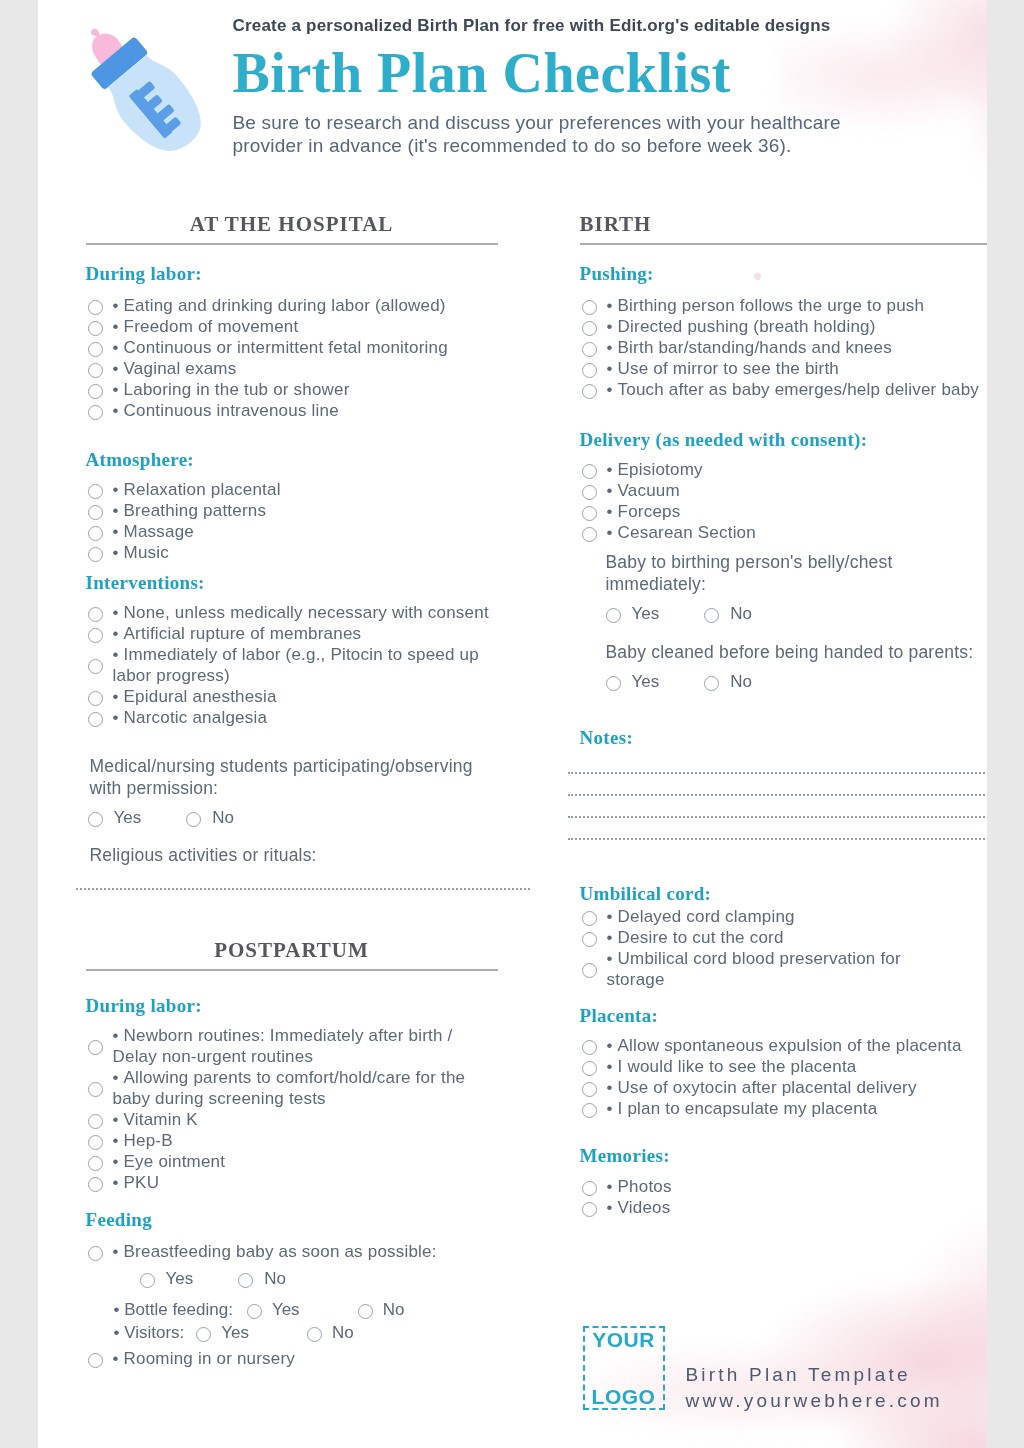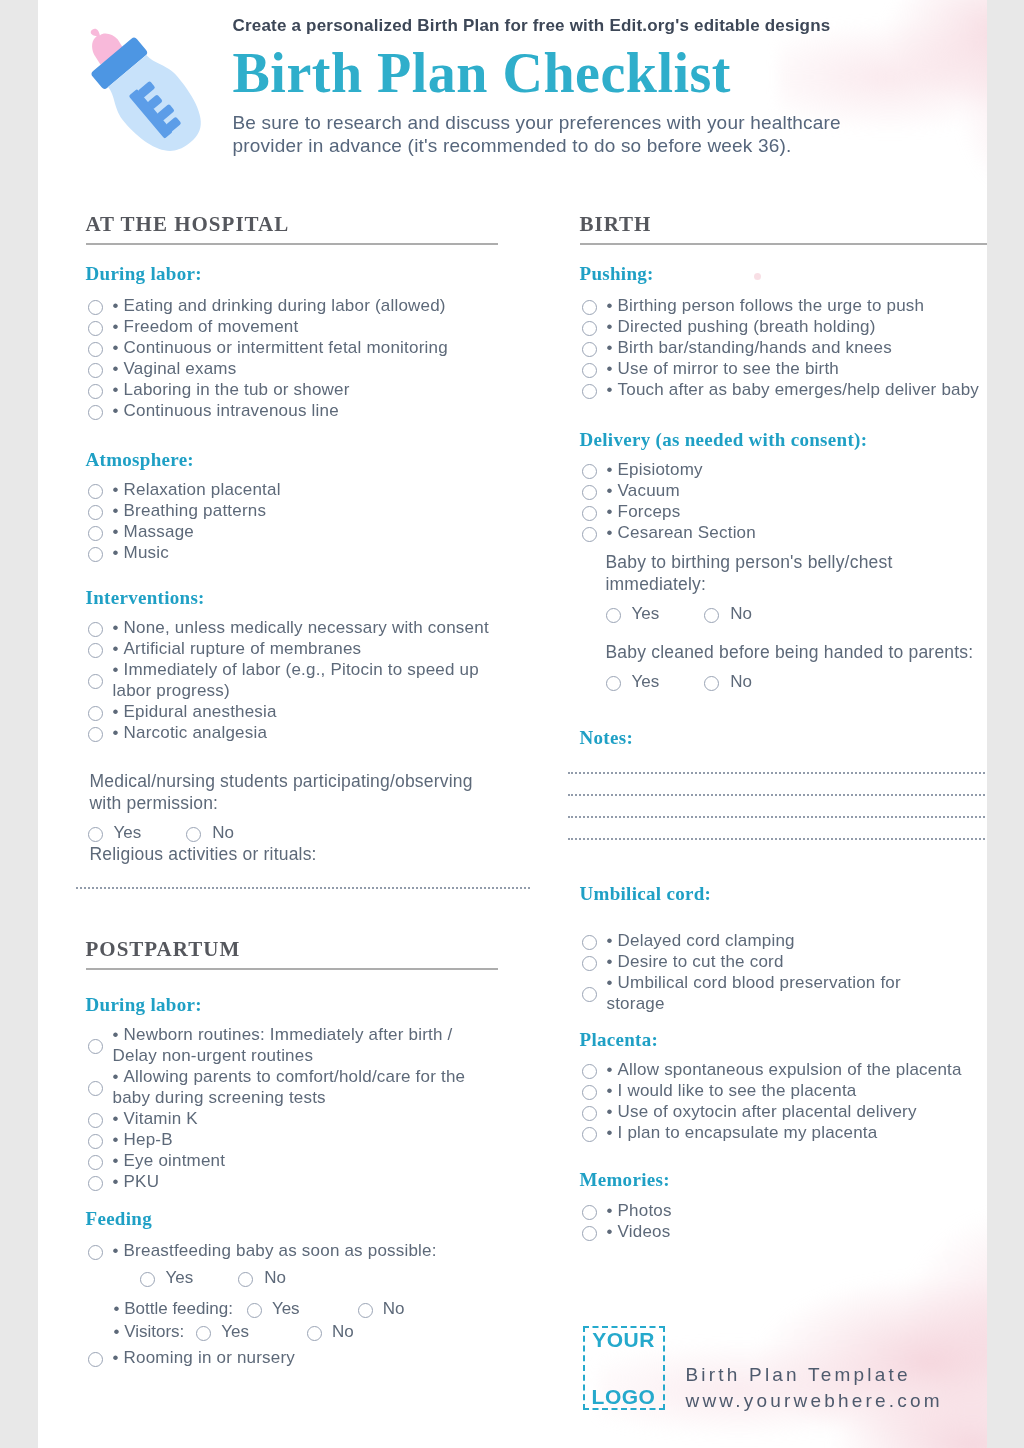--- a/index.html
+++ b/index.html
@@ -45,21 +45,21 @@
   
   .col { position:absolute; top:212px; }
   .col-left  { left:48px;  width:414px; }
   .col-right { left:542px; width:426px; }
 
   h2.sec {
     font-family:"Liberation Serif", serif; font-size:21px; font-weight:700;
     color:#55575d; letter-spacing:1px; padding-bottom:7px;
     border-bottom:2px solid #adadad; line-height:24px;
   }
-  .col-left h2.sec  { width:412px; }
+  .col-left h2.sec  { width:412px;text-align:center; }
   .col-right h2.sec { width:414px; }
 
   h3.teal {
     font-family:"Liberation Serif", serif; font-size:19px; font-weight:700;
     color:#1fa0c5; line-height:24px; letter-spacing:.3px;
   }
 
   .list { list-style:none; }
   .item { display:flex; align-items:center; line-height:21px; font-size:17px; letter-spacing:.2px; }
   .item .txt::before { content:"\2022\00a0"; }
@@ -184,21 +184,21 @@
       <li class="item">
           <span class="r"></span>
           <span class="txt">Massage</span>
         </li>
       <li class="item">
           <span class="r"></span>
           <span class="txt">Music</span>
         </li>
     </ul>
 
-    <h3 class="teal" style="margin-top:23px">Interventions:</h3>
+    <h3 class="teal" style="margin-top:8px">Interventions:</h3>
     <ul class="list" style="margin-top:7px">
       <li class="item">
           <span class="r"></span>
           <span class="txt">None, unless medically necessary with consent</span>
         </li>
       <li class="item">
           <span class="r"></span>
           <span class="txt">Artificial rupture of membranes</span>
         </li>
       <li class="item">
@@ -216,21 +216,21 @@
     </ul>
 
     <div class="q" style="margin-top:27px; padding-left:4px">Medical/nursing students participating/observing with permission:</div>
     <div class="yn" style="margin-top:9px; padding-left:2px">
       <span class="r small"></span>
         <span class="lbl">Yes</span>
       <span class="r small second"></span>
         <span class="lbl">No</span>
     </div>
 
-    <div class="q" style="padding-left:4px">Religious activities or rituals:</div>
+    <div class="q" style="margin-top:16px; padding-left:4px">Religious activities or rituals:</div>
     <div class="write-line" style="margin-top:22px; margin-left:-10px; width:454px"></div>
 
     <h2 class="sec" style="margin-top:48px">POSTPARTUM</h2>
 
     <h3 class="teal" style="margin-top:23px">During labor:</h3>
     <ul class="list" style="margin-top:7px">
       <li class="item">
           <span class="r"></span>
           <span class="txt">Newborn routines: Immediately after birth / Delay non-urgent routines</span>
         </li>
@@ -352,21 +352,21 @@
 
     <h3 class="teal" style="margin-top:34px">Notes:</h3>
     <div style="margin-top:2px">
       <div class="notes-line"></div>
       <div class="notes-line"></div>
       <div class="notes-line"></div>
       <div class="notes-line"></div>
     </div>
 
     <h3 class="teal" style="margin-top:42px">Umbilical cord:</h3>
-    <ul class="list" style="margin-top:24px">
+    <ul class="list" style="margin-top:0">
       <li class="item">
           <span class="r"></span>
           <span class="txt">Delayed cord clamping</span>
         </li>
       <li class="item">
           <span class="r"></span>
           <span class="txt">Desire to cut the cord</span>
         </li>
       <li class="item">
           <span class="r"></span>

